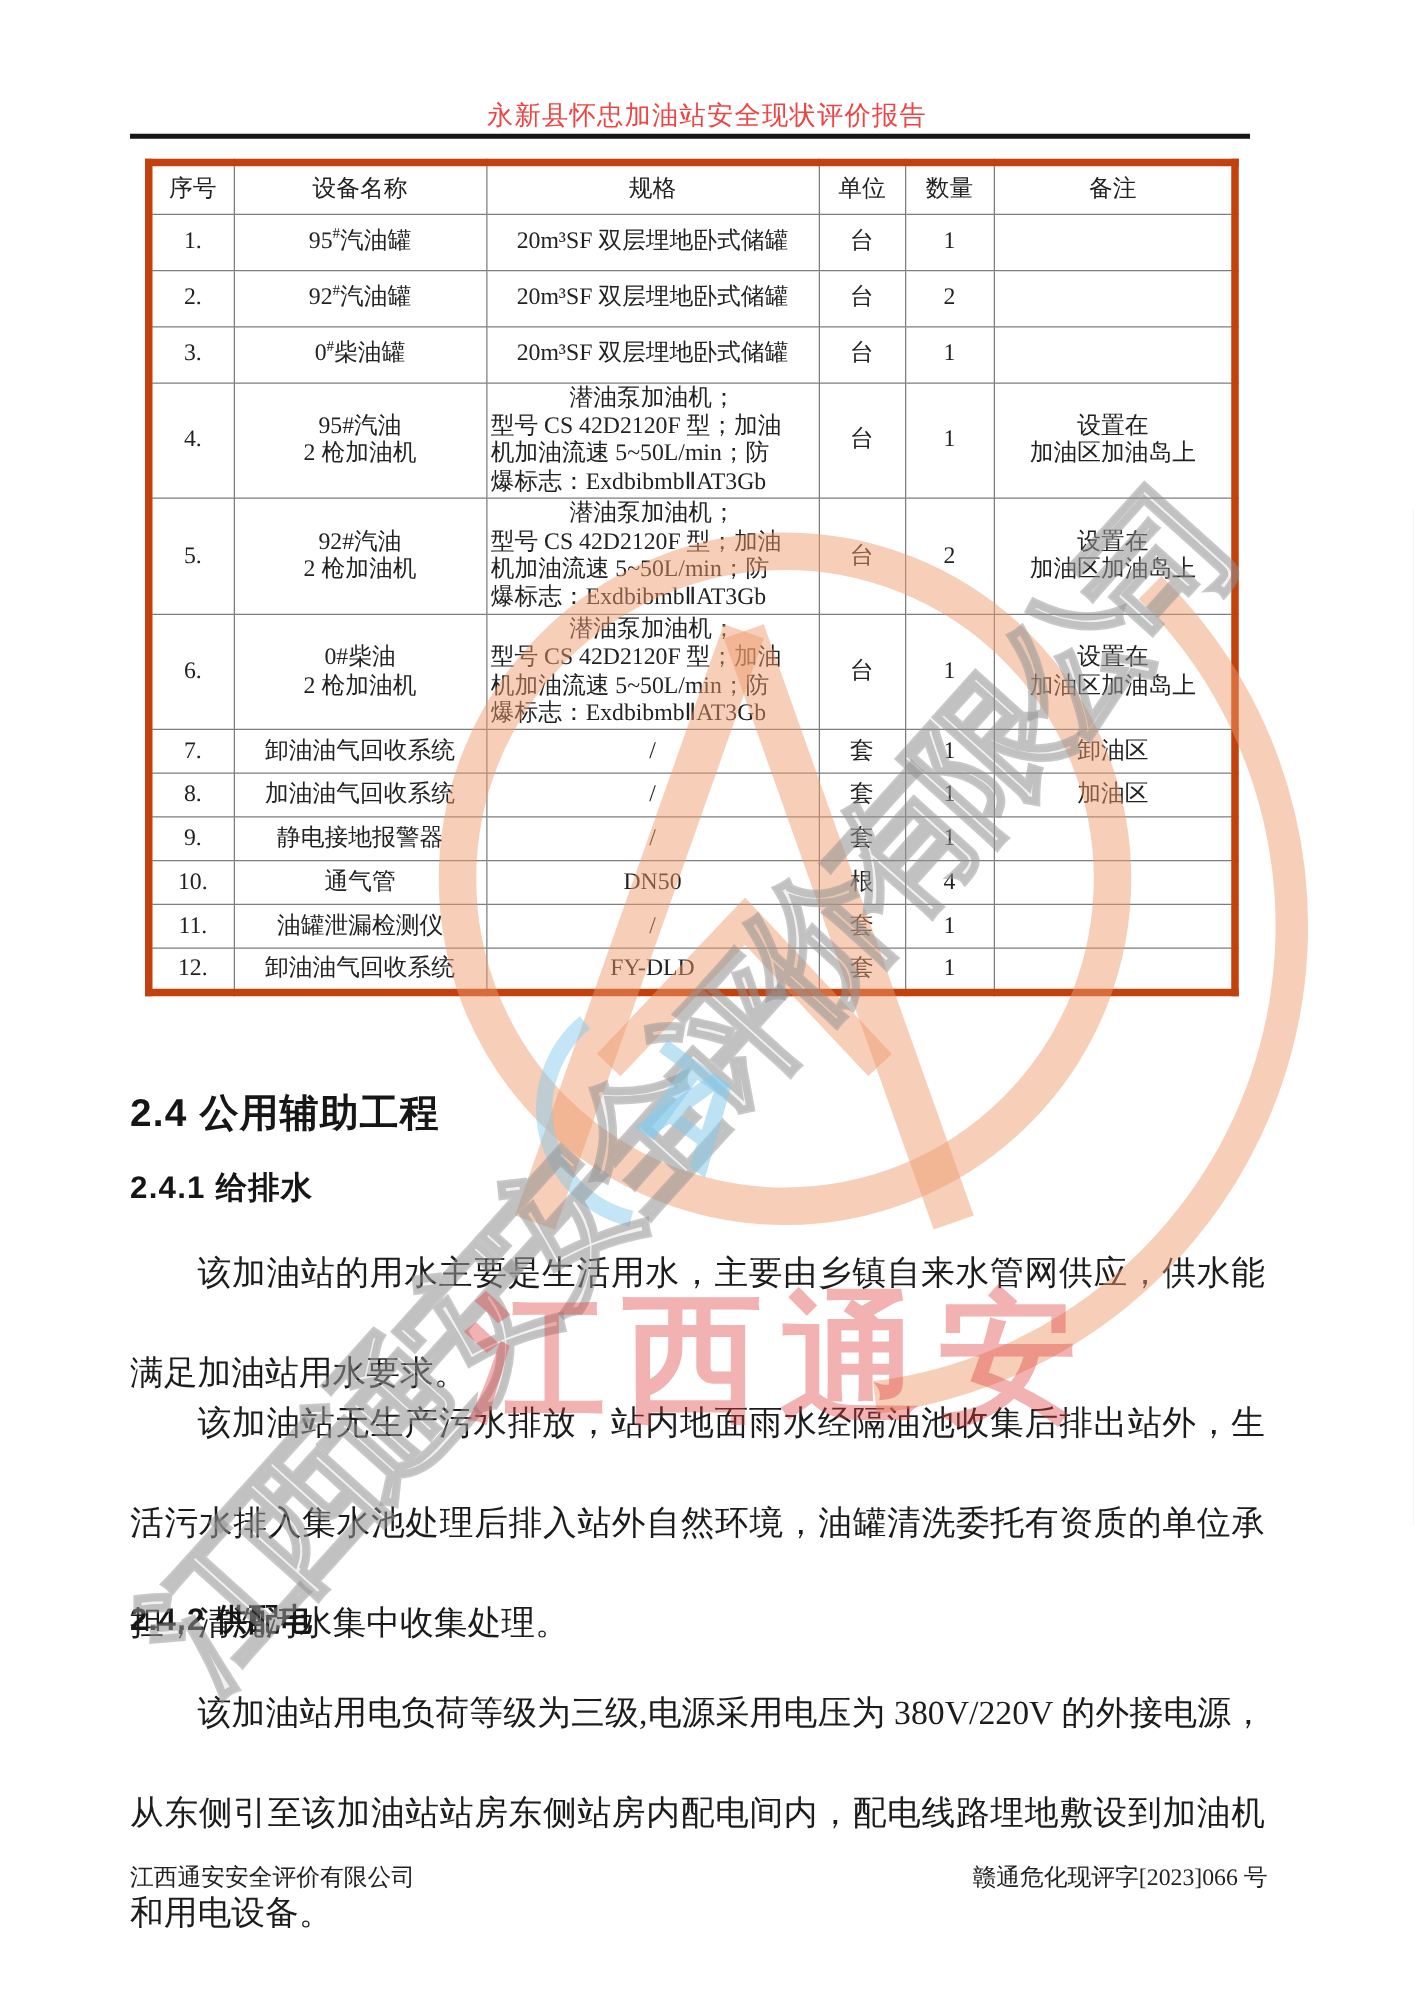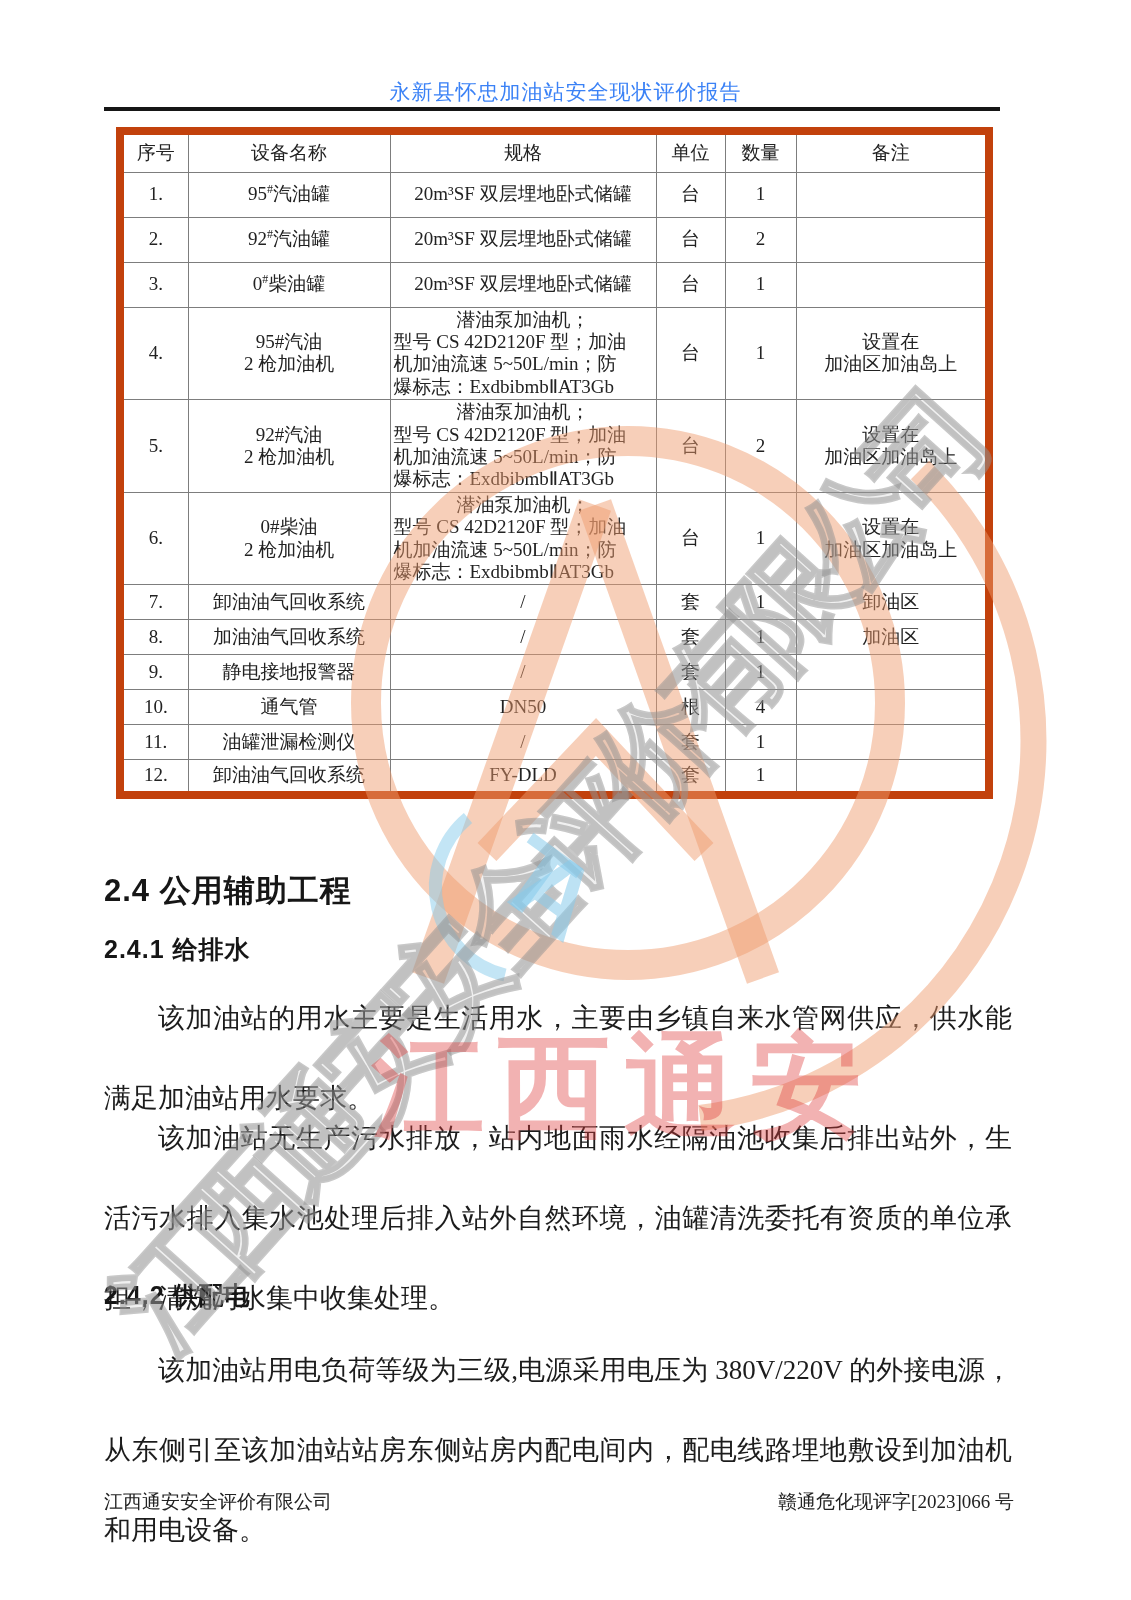--- a/index.html
+++ b/index.html
@@ -4,21 +4,21 @@
 <style>
   html,body{margin:0;padding:0;background:#e8e8e8;}
   .page{
     position:relative;width:1131px;height:1600px;margin:0 auto;
     background:#ffffff;overflow:hidden;
     font-family:"Liberation Serif", serif;color:#1f1f1f;
   }
   
   .doc-title{
     position:absolute;top:78px;left:0;width:100%;
-    text-align:center;font-size:21px;letter-spacing:1px;color:#3b82f6;
+    text-align:center;font-size:21px;letter-spacing:1px;color:#ef4444;
   }
   .head-rule{
     position:absolute;top:107px;left:104px;width:896px;height:4px;
     background:#161616;
   }
   
   table.equip{
     position:absolute;top:127px;left:116px;
     border-collapse:collapse;table-layout:fixed;width:869px;
     font-size:19px;color:#222;
@@ -26,21 +26,21 @@
   table.equip col.c0{width:68px}
   table.equip col.c1{width:202px}
   table.equip col.c2{width:266px}
   table.equip col.c3{width:69px}
   table.equip col.c4{width:71px}
   table.equip col.c5{width:193px}
   table.equip th,table.equip td{
     border:1px solid #7d7d7d;text-align:center;vertical-align:middle;
     padding:1px 3px;font-weight:normal;line-height:1.18;
   }
-  table.equip{border:8px solid #c2410c;}
+  table.equip{border:6px solid #c2410c;}
   table.equip thead tr{height:41px;}
   td sup{font-size:12px;vertical-align:super;line-height:0;}
   .spec-line{display:block;text-align:left;}
   .spec-line.center{text-align:center;}
   .one-line{text-align:center;}
   
   .h2,.h3{
     position:absolute;left:104px;width:910px;
     font-family:"Liberation Sans", sans-serif;font-weight:bold;color:#161616;
     letter-spacing:1px;

